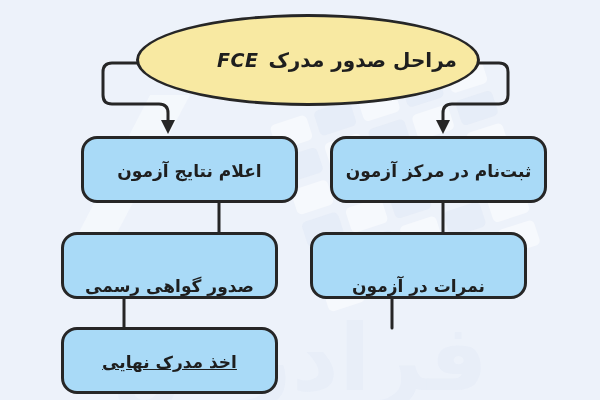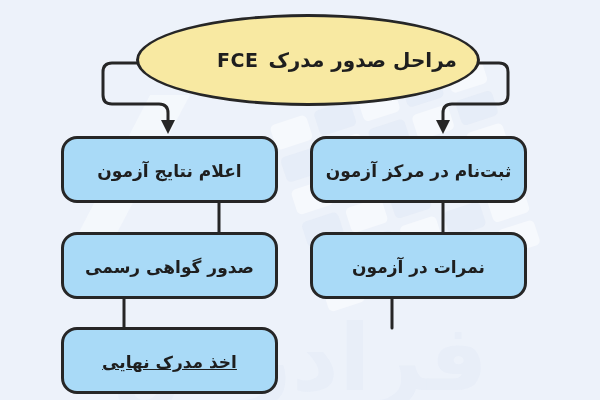--- a/index.html
+++ b/index.html
@@ -26,30 +26,30 @@
     position:absolute; left:136px; top:14px; width:344px; height:92px;
     background:var(--ellipse-fill); border:3px solid var(--outline);
     border-radius:50%; box-sizing:border-box;
     display:flex; align-items:center; justify-content:flex-end;
     padding-right:20px;
   }
   .title-row{
     display:flex; direction:rtl; gap:10px; align-items:center;
     font-weight:bold; font-size:20px; color:var(--text); white-space:nowrap;
   }
-  .title-row .en{font-size:19px; letter-spacing:.5px;}
+  .title-row .en{font-size:19px; letter-spacing:.5px;font-style:italic;}
   
   .box{
     position:absolute; width:217px; height:67px; box-sizing:border-box;
     background:var(--box-fill); border:3px solid var(--outline); border-radius:16px;
     display:flex; align-items:center; justify-content:center; padding-top:3px;
     color:var(--text); font-weight:bold; font-size:17px; white-space:nowrap;
   }
   .col-right{left:310px;} .col-left{left:61px;}
-  .row-1{top:136px;} .row-2{top:232px;} .row-3{top:327px;text-decoration:underline;}
+  .row-1{top:136px;margin-left:20px;} .row-2{top:232px;align-items:flex-end;} .row-3{top:327px;text-decoration:underline;}
 </style>
 </head>
 <body>
 
 <div class="canvas">
 
   <svg class="layer" viewBox="0 0 600 400" aria-hidden="true">
     <polygon class="wm-band" points="150,95 190,95 100,265 62,265"></polygon>
     <g transform="rotate(-18 430 200)">
       <g>

